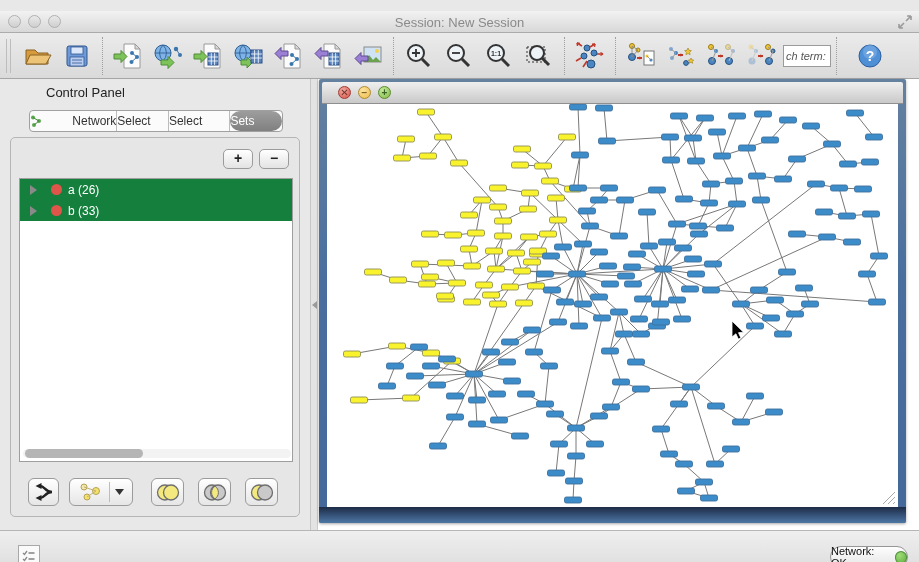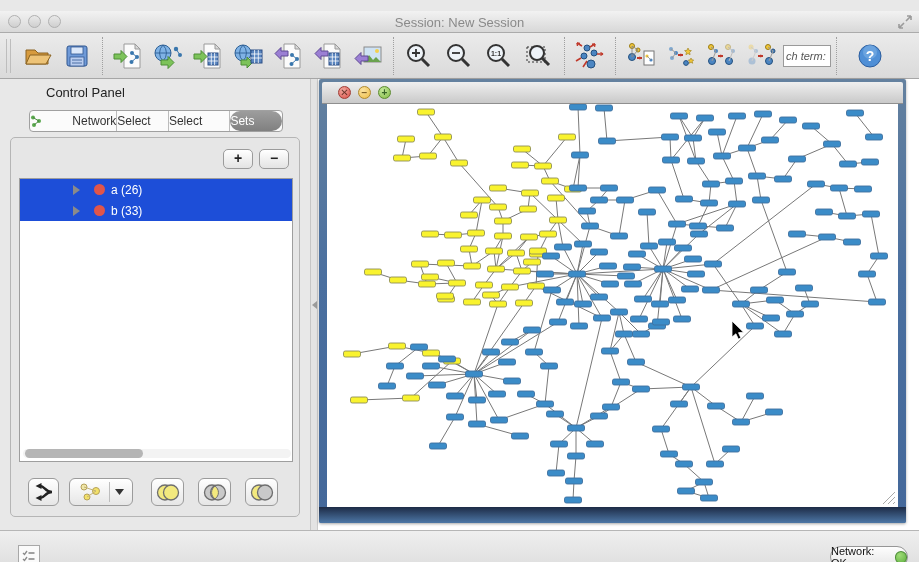--- a/index.html
+++ b/index.html
@@ -50,21 +50,21 @@
   .groupbox { position:absolute; left:10px; top:58px; width:290px; height:380px;
     border:1px solid #b5b5b5; border-radius:5px; background:#e6e6e6; }
   .pm-btn { position:absolute; top:11px; width:30px; height:20px; border:1px solid #9b9b9b; border-radius:5px;
     background:linear-gradient(180deg,#ffffff,#e3e3e3); font-size:14px; font-weight:bold; color:#222;
     text-align:center; line-height:17px; }
   .btn-add { left:212px; } .btn-remove { left:248px; }
 
   .setlist { position:absolute; left:8px; top:40px; width:274px; height:284px; background:#fff;
     border:1px solid #9e9e9e; overflow:hidden; }
   .set-row { height:21px; display:flex; align-items:center; font-size:12px; color:#222; }
-  .set-row.sel { background:#1d4ed8; color:#fff;padding-left:43px; }
+  .set-row.sel { background:#15803d; color:#fff; }
   .tri { width:0; height:0; border-left:7px solid #8a8a8a; border-top:5px solid transparent;
     border-bottom:5px solid transparent; margin-left:10px; }
   .dot { width:11px; height:11px; border-radius:50%; background:#e0554a; margin-left:14px; margin-right:6px; }
   .hscroll { position:absolute; left:3px; bottom:3px; width:268px; height:9px; background:#f3f3f3; border-radius:5px; }
   .hthumb { position:absolute; left:2px; top:0; width:118px; height:9px; background:#b5b5b5; border-radius:5px; }
 
   .cp-bbar { position:absolute; left:0px; top:340px; width:290px; height:34px; }
   .cbtn { position:absolute; height:28px; border:1px solid #9b9b9b; border-radius:6px;
     background:linear-gradient(180deg,#ffffff,#e6e6e6); display:flex; align-items:center; justify-content:center; }
 

